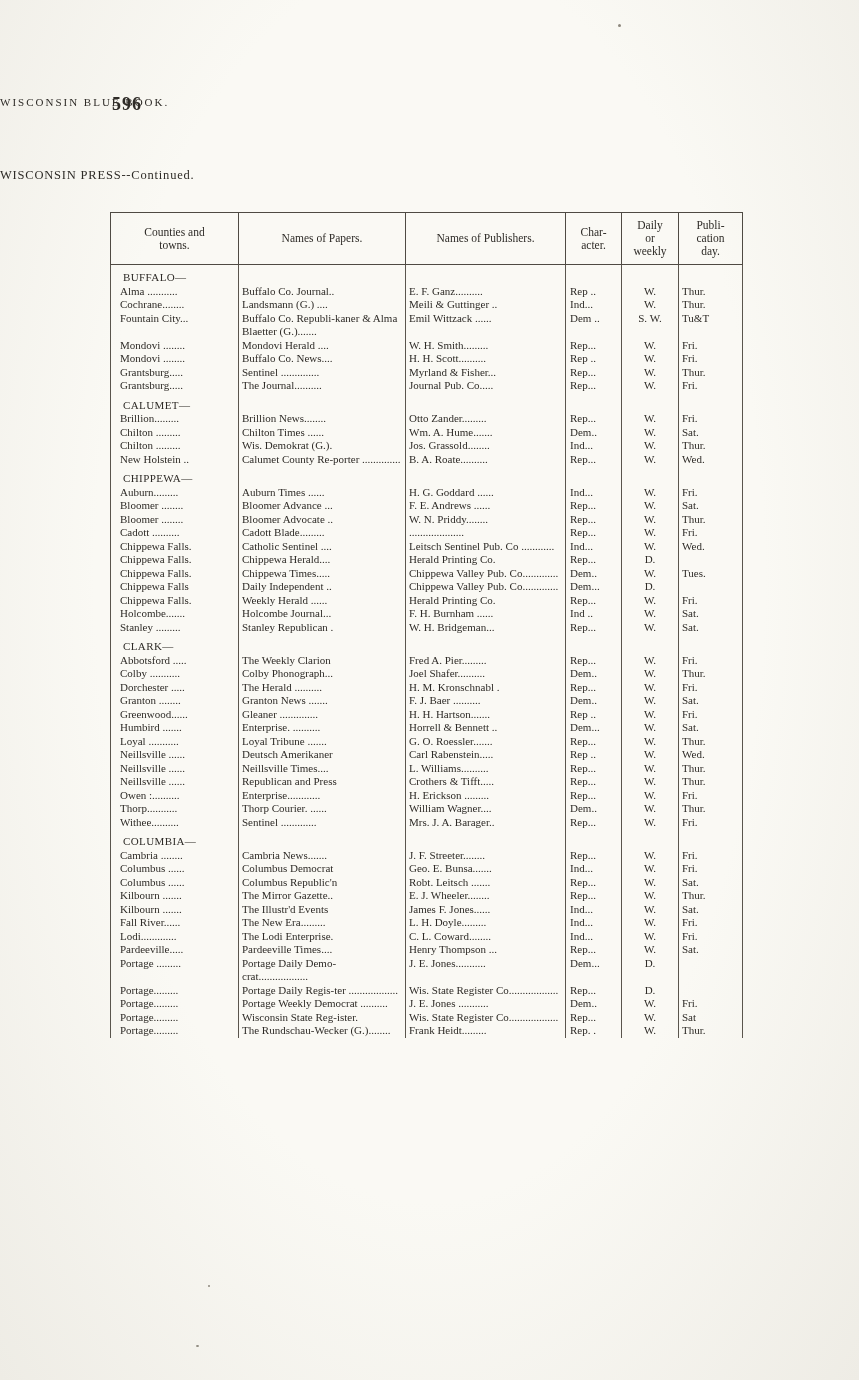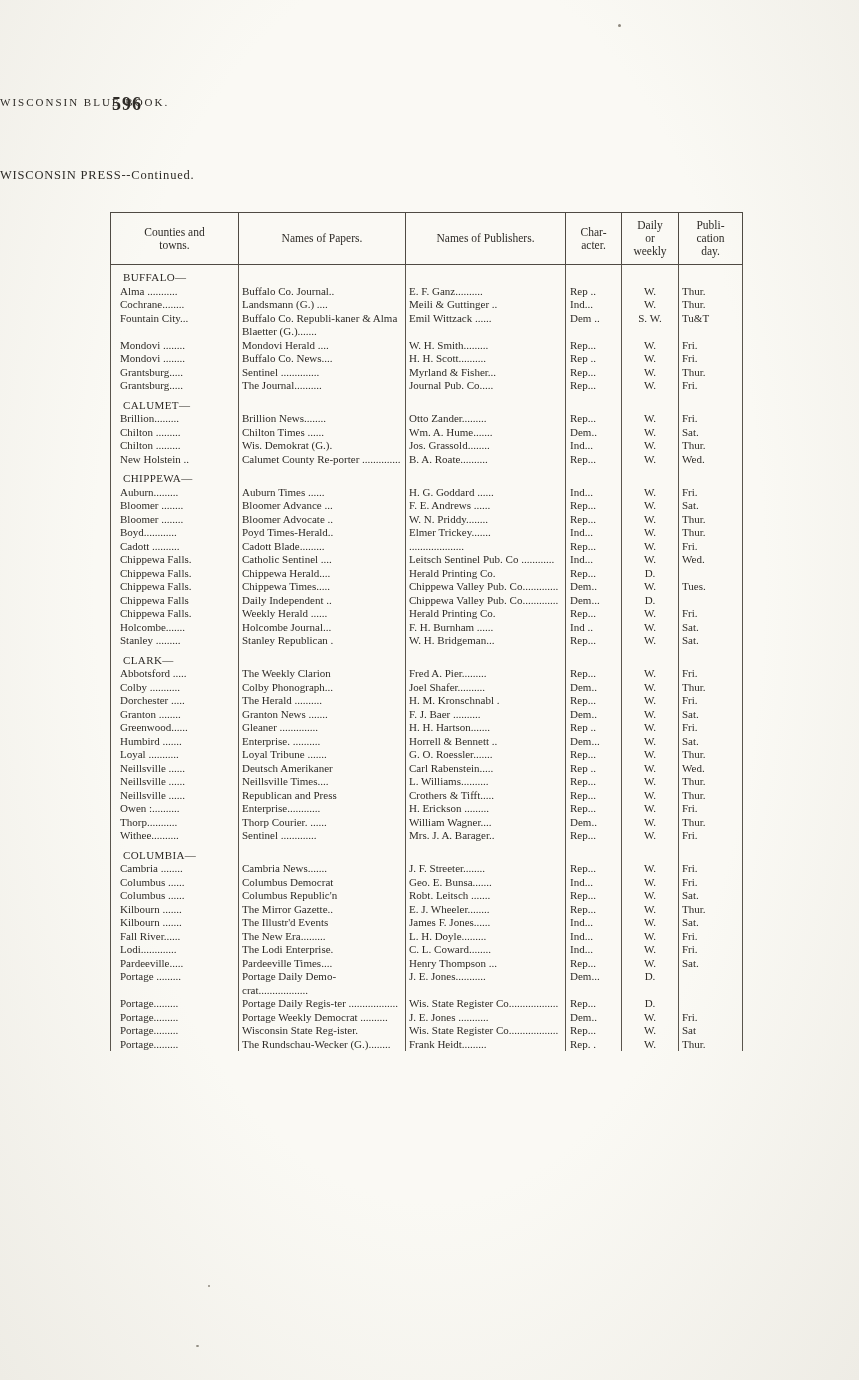--- a/index.html
+++ b/index.html
@@ -232,28 +232,20 @@
           </tr>
           <tr class="data-row">
             <td class="c0">Bloomer ........</td>
             <td class="c1">Bloomer Advocate ..</td>
             <td class="c2">W. N. Priddy........</td>
             <td class="c3">Rep...</td>
             <td class="c4">W.</td>
             <td class="c5">Thur.</td>
           </tr>
           <tr class="data-row">
-            <td class="c0">Boyd............</td>
-            <td class="c1">Poyd Times-Herald..</td>
-            <td class="c2">Elmer Trickey.......</td>
-            <td class="c3">Ind...</td>
-            <td class="c4">W.</td>
-            <td class="c5">Thur.</td>
-          </tr>
-          <tr class="data-row">
             <td class="c0">Cadott ..........</td>
             <td class="c1">Cadott Blade.........</td>
             <td class="c2">....................</td>
             <td class="c3">Rep...</td>
             <td class="c4">W.</td>
             <td class="c5">Fri.</td>
           </tr>
           <tr class="data-row">
             <td class="c0">Chippewa Falls.</td>
             <td class="c1">Catholic Sentinel ....</td>

